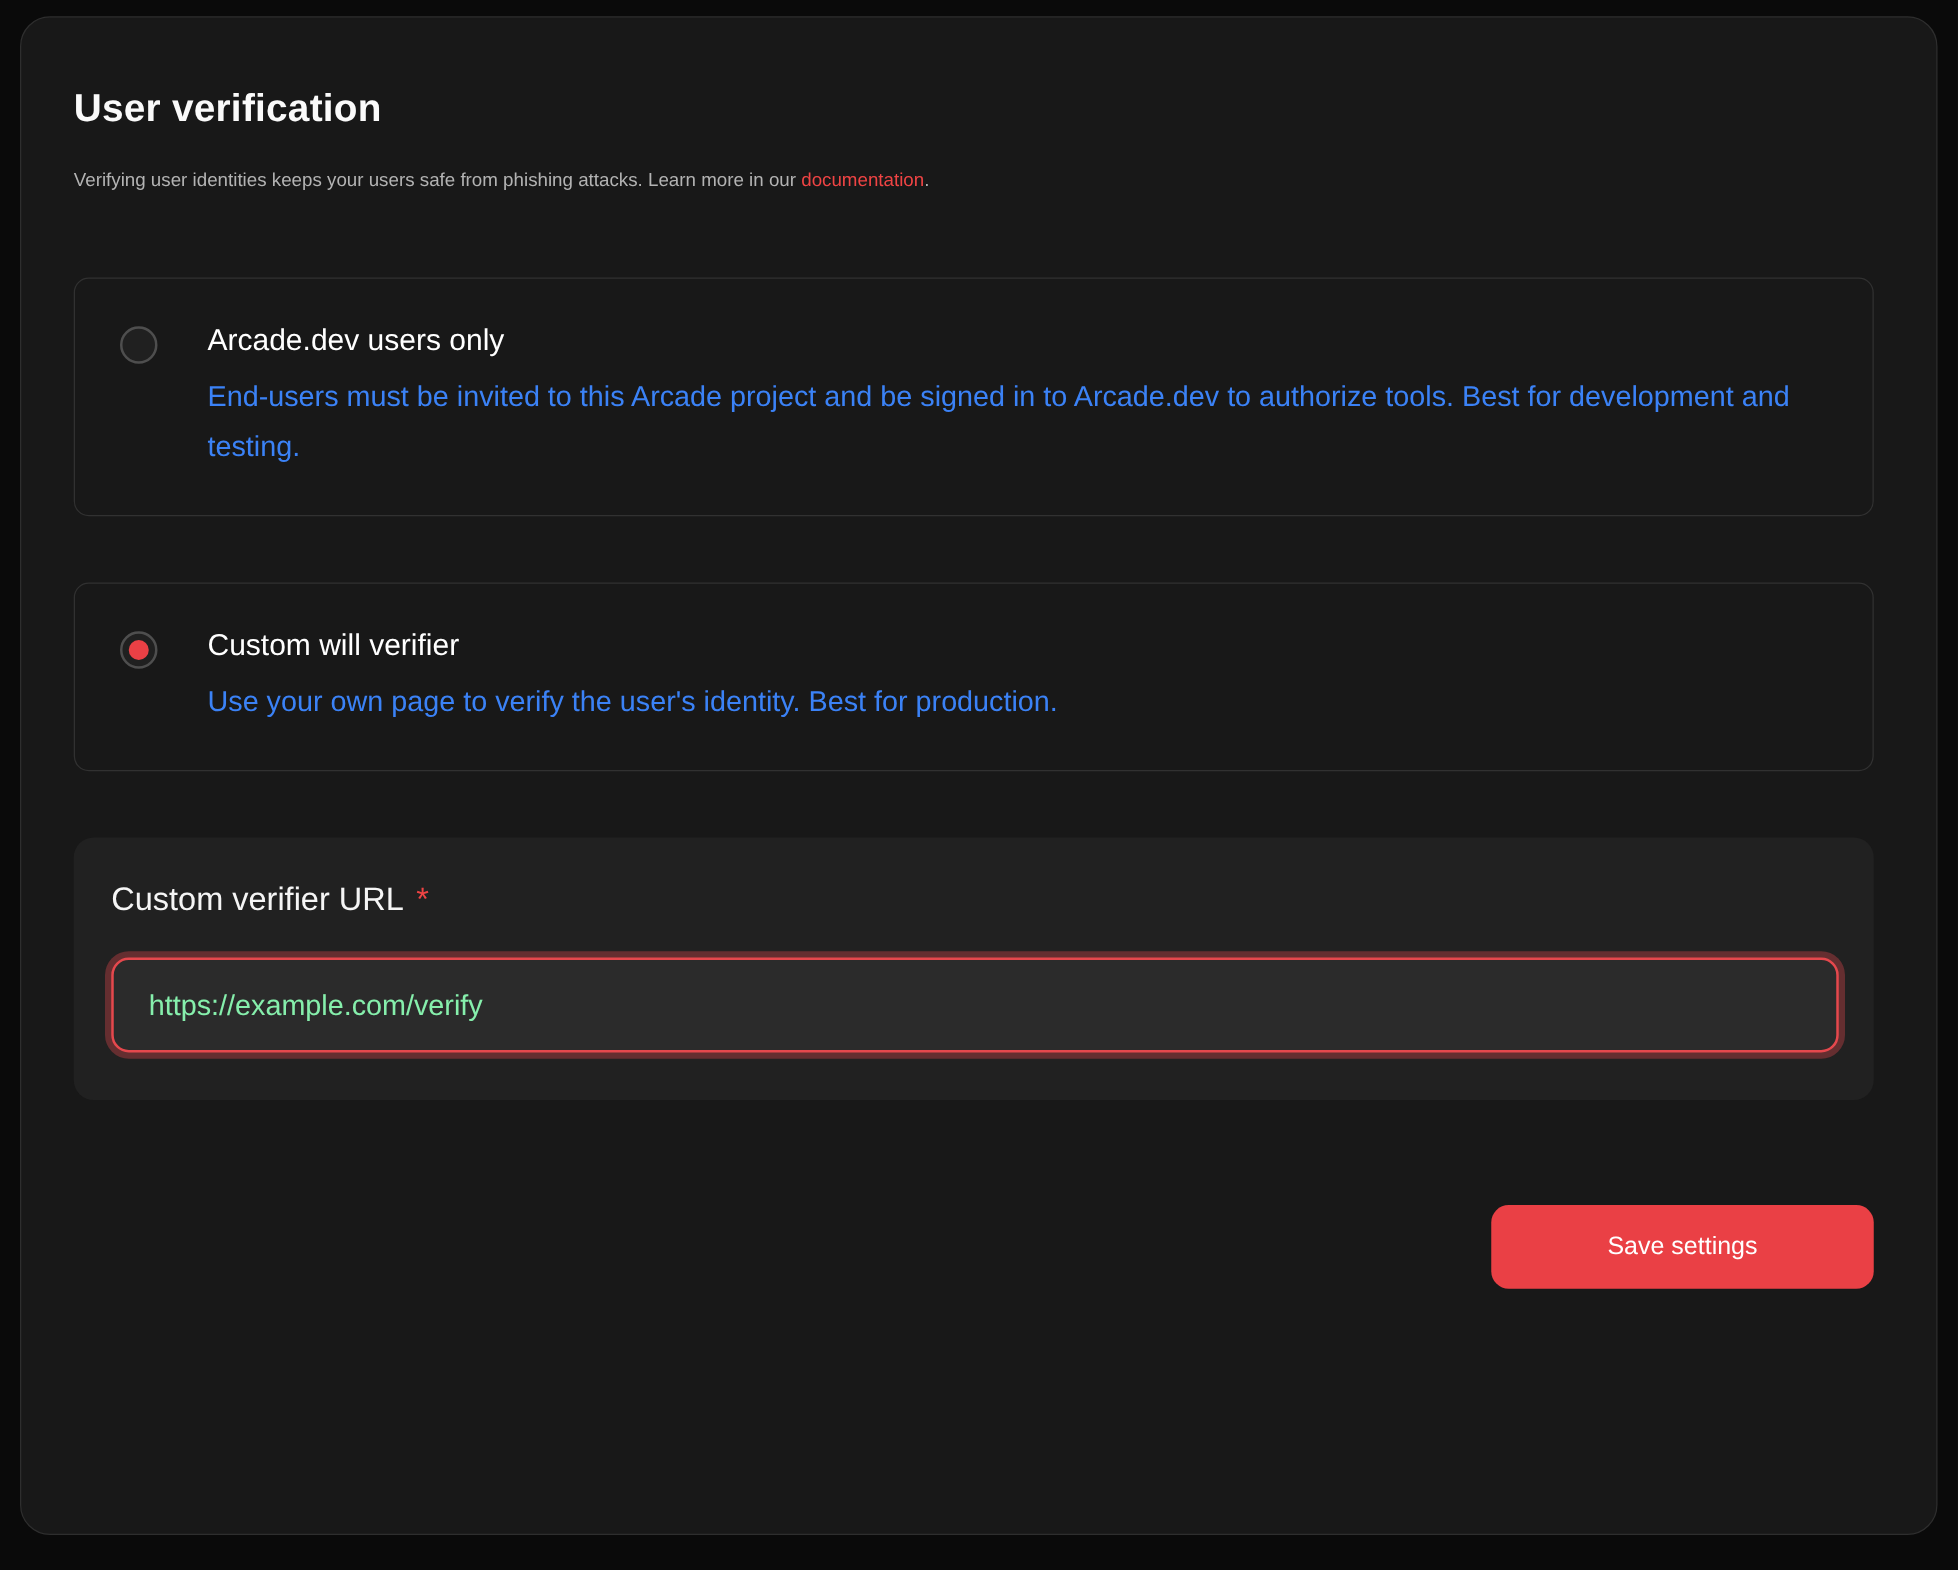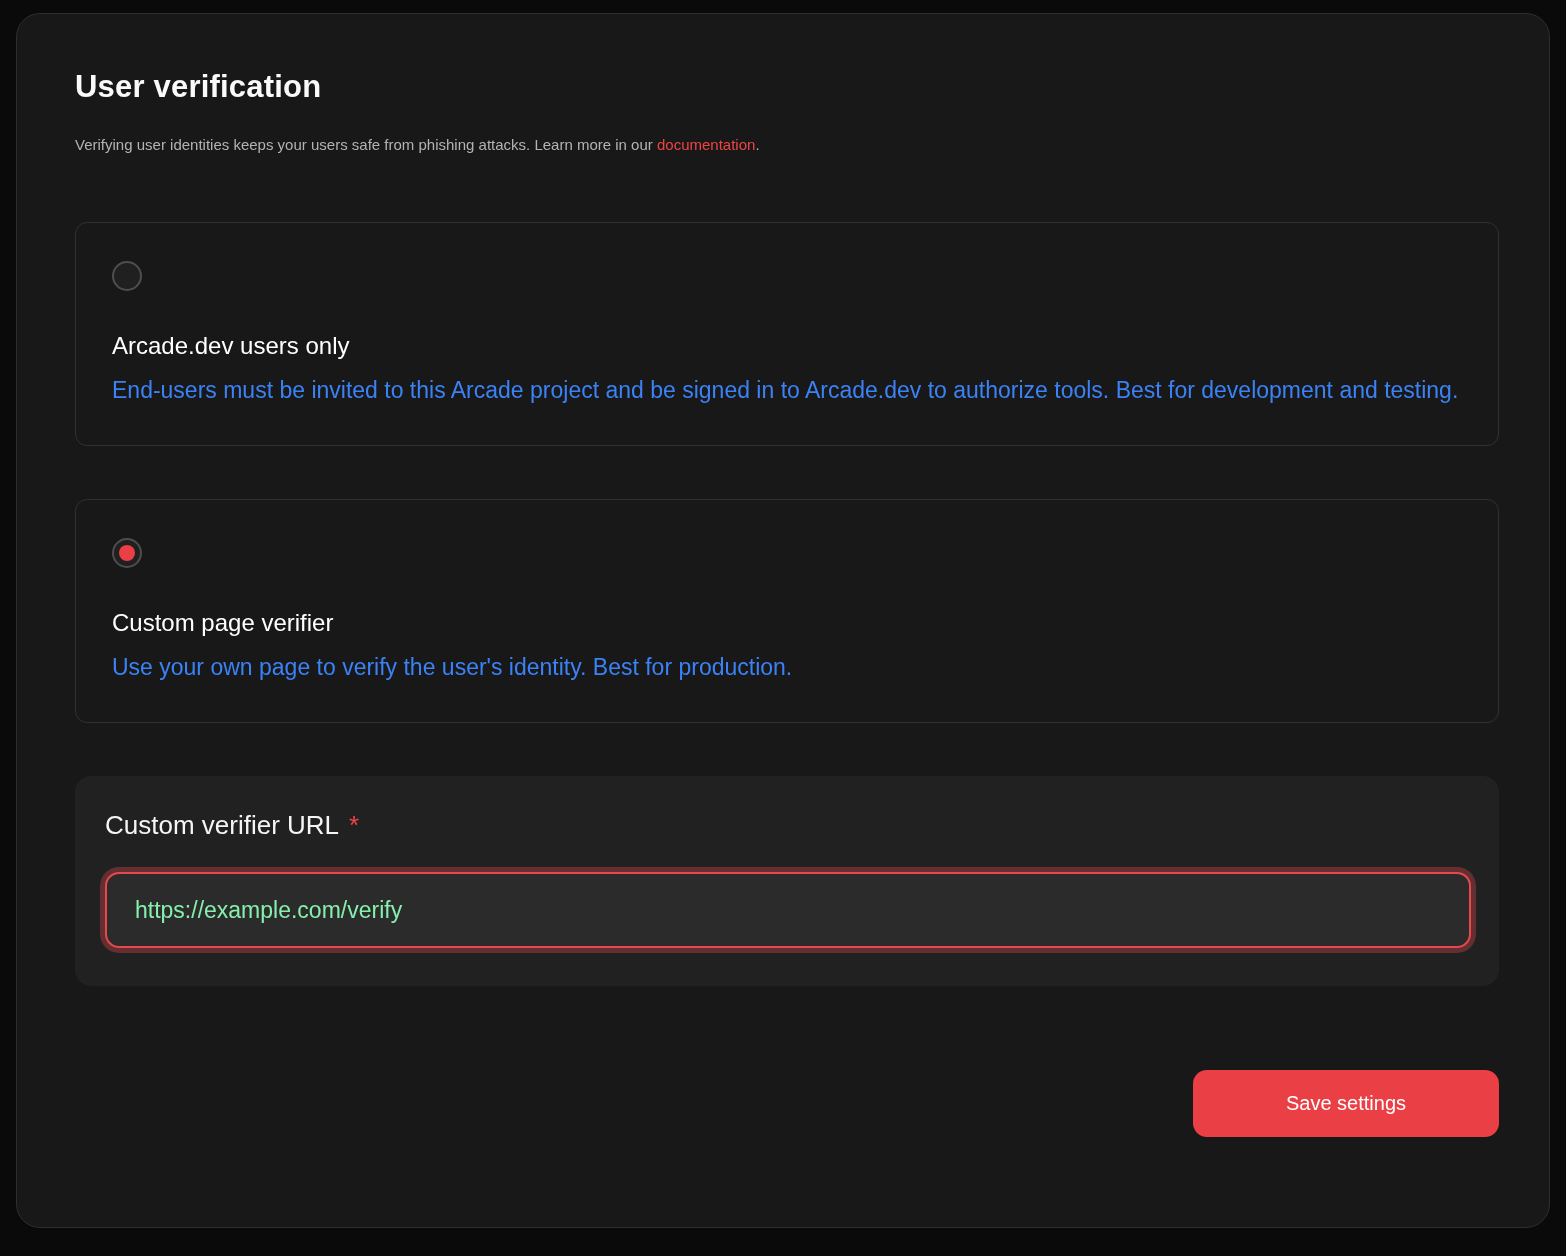--- a/index.html
+++ b/index.html
@@ -10,21 +10,21 @@
     font-family: "Liberation Sans", sans-serif;
     -webkit-font-smoothing: antialiased;
   }
   .panel {
     position: absolute;
     left: 16px; top: 13px;
     width: 1534px; height: 1215px;
     background: #181818;
     border: 1px solid #2e2e2e;
     border-radius: 24px;
-    padding: 54px 50px 0 58px;
+    padding: 54px 50px 0 42px;
     overflow: hidden;
   }
   h1.page-title {
     margin: 0 0 24px 0;
     font-size: 31px;
     line-height: 38px;
     font-weight: 700;
     color: #fafafa;
     letter-spacing: 0.2px;
   }
@@ -49,21 +49,20 @@
   }
   .option-card {
     display: flex;
     align-items: flex-start;
     gap: 40px;
     border: 1px solid #313131;
     border-radius: 12px;
     padding: 35px 36px;
     margin-bottom: 53px;
     cursor: pointer;
-    flex-direction: column;
   }
   .radio {
     width: 30px; height: 30px;
     border-radius: 50%;
     border: 2px solid #4e4e4e;
     background: #202020;
     flex-shrink: 0;
     margin-top: 3px;
     position: relative;
   }
@@ -162,21 +161,21 @@
     <span class="radio"></span>
     <div class="option-body">
       <div class="option-label">Arcade.dev users only</div>
       <div class="option-desc">End-users must be invited to this Arcade project and be signed in to Arcade.dev to authorize tools. Best for development and testing.</div>
     </div>
   </div>
 
   <div class="option-card">
     <span class="radio selected"></span>
     <div class="option-body">
-      <div class="option-label">Custom page verifier</div>
+      <div class="option-label">Custom will verifier</div>
       <div class="option-desc">Use your own page to verify the user's identity. Best for production.</div>
     </div>
   </div>
 
   <div class="url-section">
     <div class="field-label"><span>Custom verifier URL</span><span class="required">*</span></div>
 
     <input class="url-input" type="text" value="https://example.com/verify" style="">
 
   </div>

